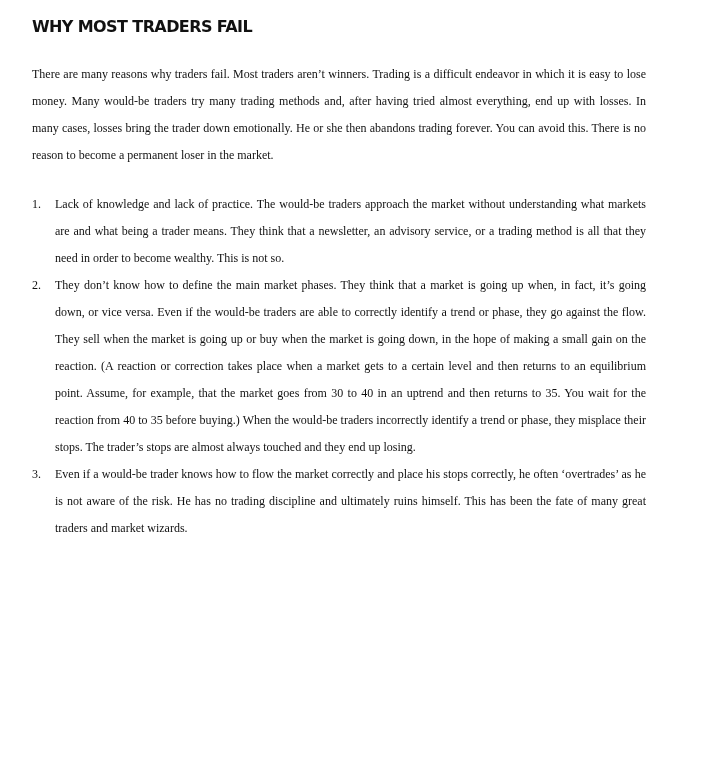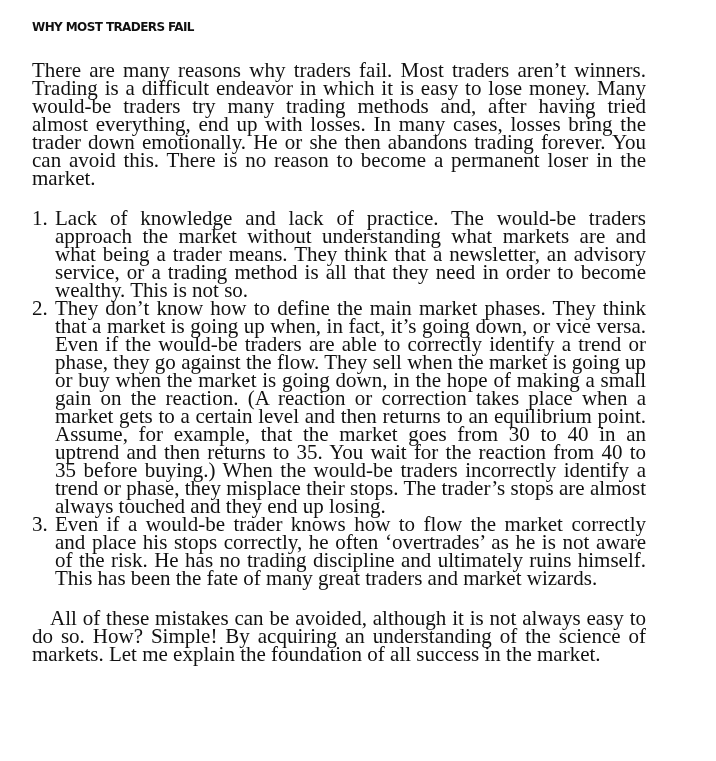--- a/index.html
+++ b/index.html
@@ -5,26 +5,26 @@
   html, body { margin: 0; padding: 0; background: #ffffff; }
   body { width: 716px; height: 761px; overflow: hidden; position: relative; }
   .page {
     position: absolute; left: 32px; top: 0; width: 614px;
     color: #111111;
     font-family: "Liberation Serif", "DejaVu Serif", serif;
   }
   .heading {
     position: absolute; top: 16px; left: 0;
     font-family: "DejaVu Sans", "Liberation Sans", sans-serif;
-    font-weight: bold; font-size: 12px; letter-spacing: -0.6px;
+    font-weight: bold; font-size: 16px; letter-spacing: -0.6px;
     margin: 0; line-height: 22px;
   }
   .body {
     position: absolute; top: 61px; left: 0; width: 614px;
-    font-size: 21px; line-height: 18px;
+    font-size: 12px; line-height: 27px;
   }
   p { margin: 0; text-align: justify; }
   .indent { text-indent: 18px; }
   .gap { height: 22px; }
   ol { margin: 0; padding: 0; list-style: none; }
   ol li { position: relative; padding-left: 23px; text-align: justify; }
   ol li .num { position: absolute; left: 0; top: 0; }
 </style>
 </head>
 <body>
@@ -45,15 +45,14 @@
         <span class="num">2.</span>
         <span>They don’t know how to define the main market phases. They think that a market is going up when, in fact, it’s going down, or vice versa. Even if the would-be traders are able to correctly identify a trend or phase, they go against the flow. They sell when the market is going up or buy when the market is going down, in the hope of making a small gain on the reaction. (A reaction or correction takes place when a market gets to a certain level and then returns to an equilibrium point. Assume, for example, that the market goes from 30 to 40 in an uptrend and then returns to 35. You wait for the reaction from 40 to 35 before buying.) When the would-be traders incorrectly identify a trend or phase, they misplace their stops. The trader’s stops are almost always touched and they end up losing.</span>
       </li>
       <li>
         <span class="num">3.</span>
         <span>Even if a would-be trader knows how to flow the market correctly and place his stops correctly, he often ‘overtrades’ as he is not aware of the risk. He has no trading discipline and ultimately ruins himself. This has been the fate of many great traders and market wizards.</span>
       </li>
     </ol>
 
     <div class="gap"></div>
-    <p class="indent">All of these mistakes can be avoided, although it is not always easy to do so. How? Simple! By acquiring an understanding of the science of markets. Let me explain the foundation of all success in the market.</p>
   </div>
 </div>
 
 </body></html>

